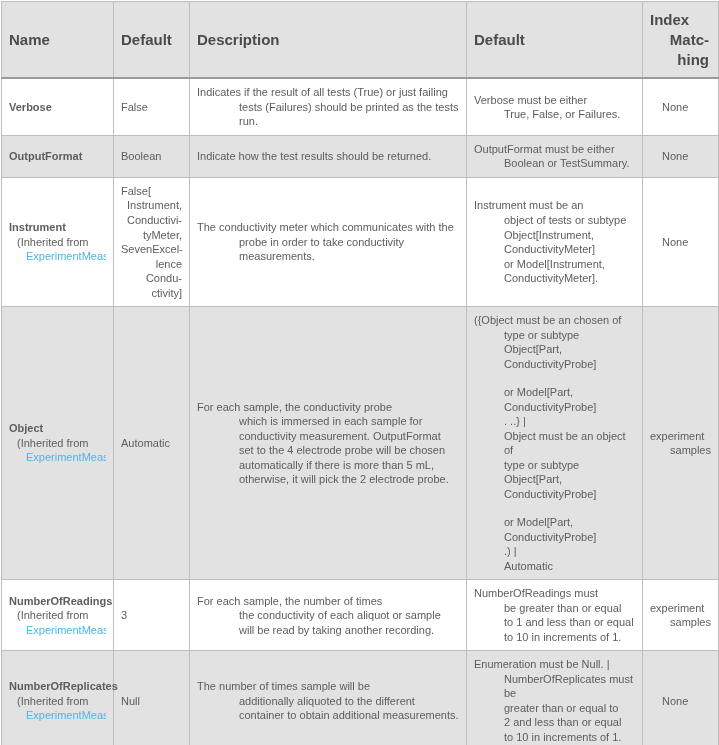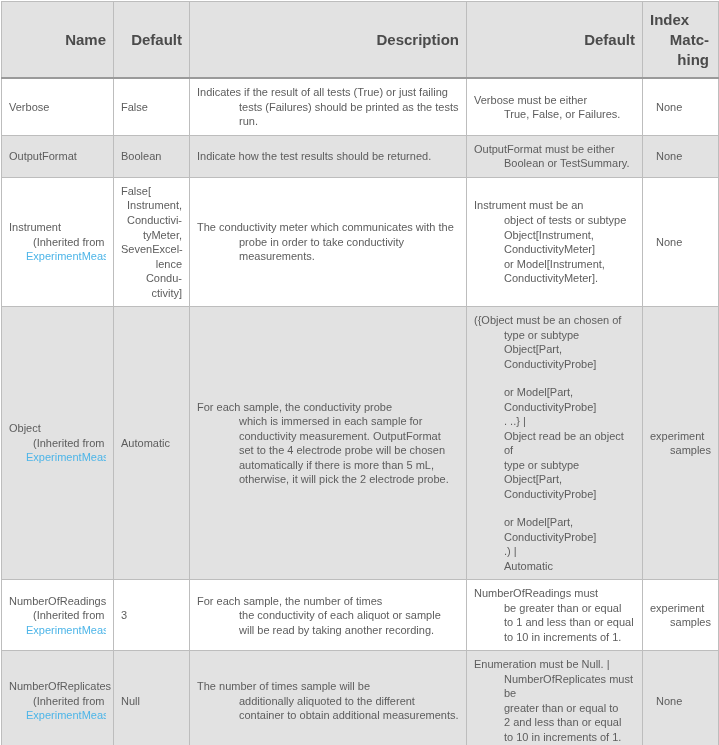--- a/index.html
+++ b/index.html
@@ -38,61 +38,60 @@
   }
   .options-table thead th {
     background: #e2e2e2;
     color: #4b4b4b;
     font-size: 15px;
     font-weight: bold;
     border-bottom: 2px solid #9a9a9a;
     vertical-align: middle;
     padding: 8px 7px;
   }
-  .options-table thead th.align-left { text-align: right; }
+  .options-table thead th.align-left { text-align: left; }
   .options-table thead th.align-hang {
     text-align: right;
     padding-right: 9px;
   }
   .options-table thead th.align-hang .hang-first {
     display: block;
     text-align: left;
   }
   tbody tr.row-odd  > td { background: #ffffff; }
   tbody tr.row-even > td { background: #e2e2e2; }
 
   .cell-name {
     text-align: left;
   }
-  .cell-name .nm { display: block; }
+  .cell-name .nm { display: block; font-weight: bold; }
   .cell-name .inh {
     display: block;
     padding-left: 8px;
-    margin-left: 16px;
   }
   .cell-name .inh-link {
     display: block;
     padding-left: 17px;
     color: #4db5e8;
     white-space: nowrap;
     overflow: hidden;
   }
   .cell-default {
     text-align: right;
     padding-right: 8px;
   }
   .cell-default.plain { text-align: left; padding-left: 7px; margin-left: 44px; }
   .cell-default .dl { display: block; }
   .cell-default .dl.first { text-align: left; }
 
   .cell-index {
     text-align: right;
     padding-right: 8px;
   }
-  .cell-index.plain { text-align: left; padding-left: 13px; }
+  .cell-index.plain { text-align: left; padding-left: 19px; }
   .cell-index .il { display: block; }
   .cell-index .il.first { text-align: left; }
 
   .blankline { display: block; height: 14px; }
   .p-indent { display: block; padding-left: 30px; }
   .p-indent-lg { display: block; padding-left: 42px; }
   .p-flush { display: block; }
 </style>
 </head>
 <body>
@@ -207,21 +206,21 @@
         </td>
         <td class="cell-pattern">
           <span class="p-flush">({Object must be an chosen of</span>
           <span class="p-indent">type or subtype</span>
           <span class="p-indent">Object[Part,</span>
           <span class="p-indent">ConductivityProbe]</span>
           <span class="blankline"></span>
           <span class="p-indent">or Model[Part,</span>
           <span class="p-indent">ConductivityProbe]</span>
           <span class="p-indent">. ..} |</span>
-          <span class="p-indent">Object read be an object of</span>
+          <span class="p-indent">Object must be an object of</span>
           <span class="p-indent">type or subtype</span>
           <span class="p-indent">Object[Part,</span>
           <span class="p-indent">ConductivityProbe]</span>
           <span class="blankline"></span>
           <span class="p-indent">or Model[Part,</span>
           <span class="p-indent">ConductivityProbe]</span>
           <span class="p-indent">.) |</span>
           <span class="p-indent">Automatic</span>
         </td>
         <td class="cell-index">

